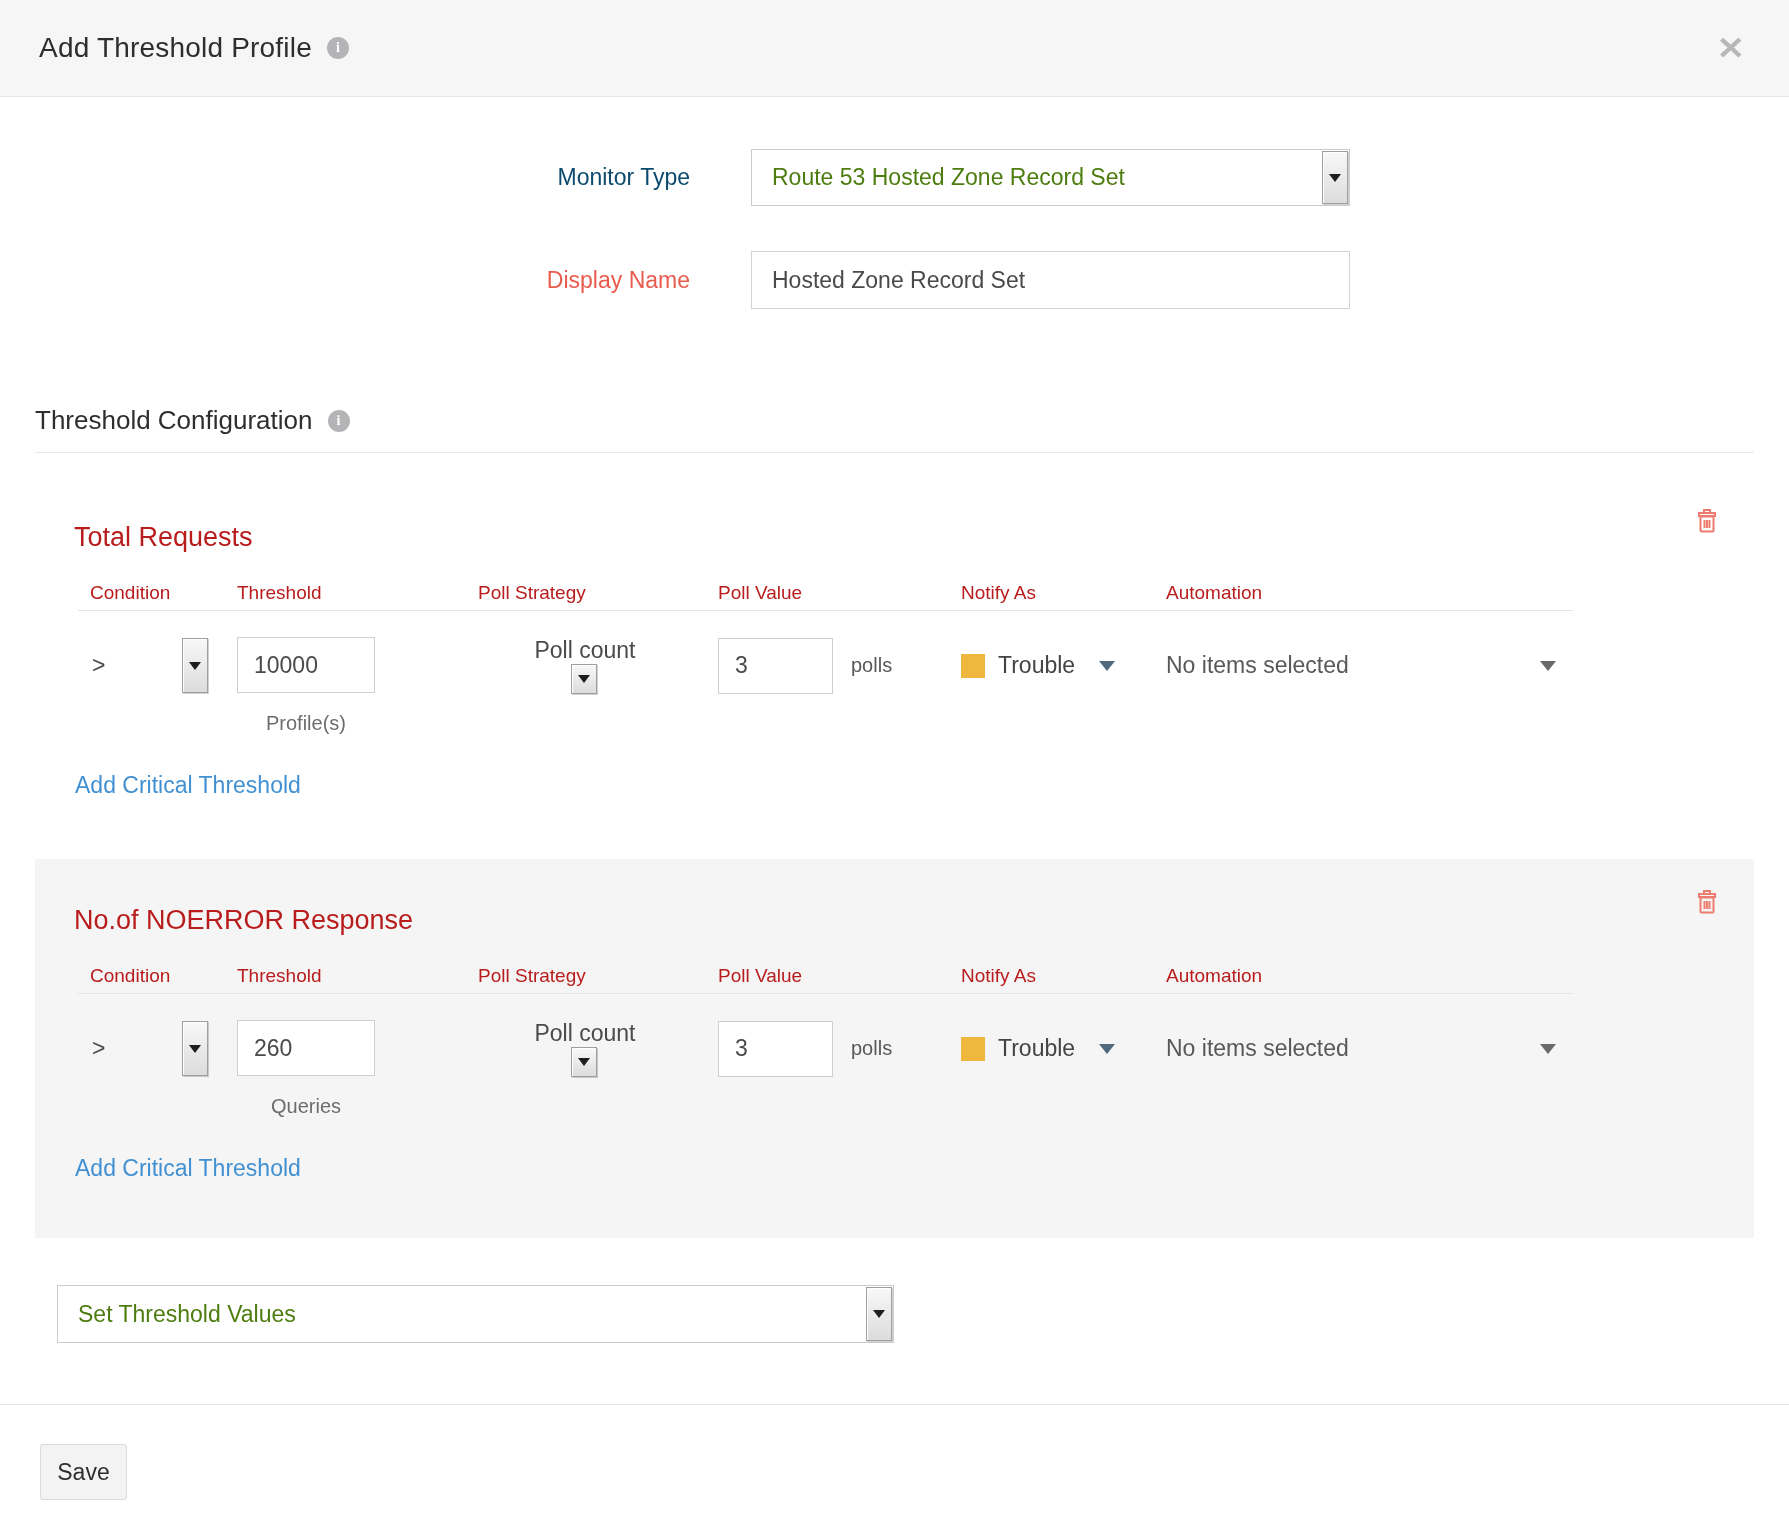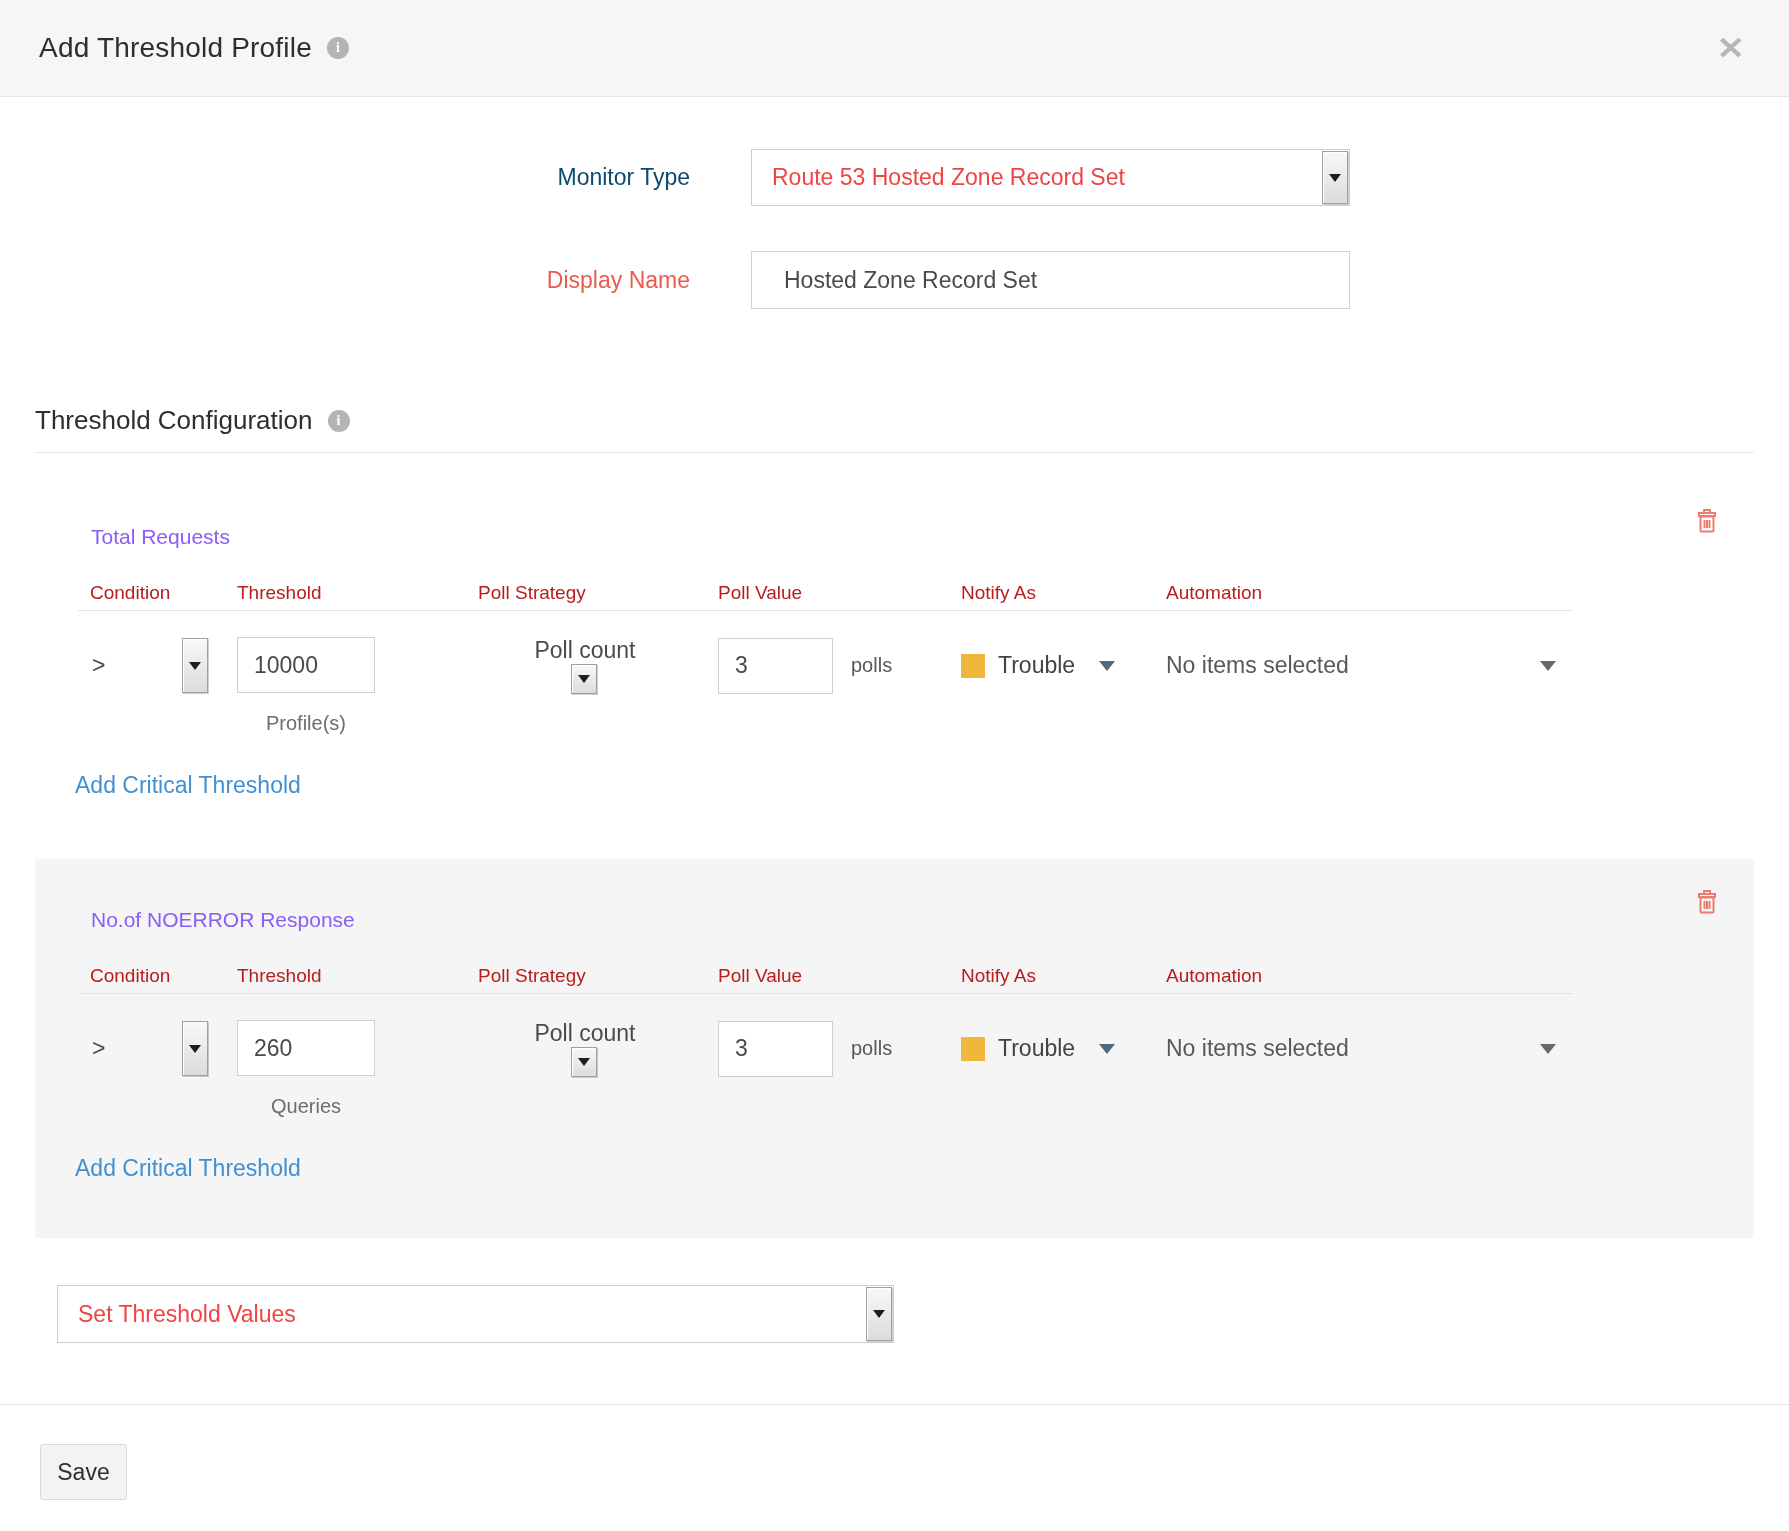--- a/index.html
+++ b/index.html
@@ -20,42 +20,42 @@
   .form-row { display:flex; align-items:center; }
   .form-row.first { margin-top:52px; }
   .form-row.second { margin-top:45px; }
   .form-label { width:690px; text-align:right; font-size:23px; color:#0c4a6e; }
   .form-label.required { color:#e95b4d; }
   .form-control { margin-left:61px; }
 
   
   .sel-box { width:599px; height:57px; background:#fff; border:1px solid #cccccf;
              display:flex; align-items:center; }
-  .sel-box .sel-text { padding-left:20px; font-size:23px; color:#ef4444; flex:1;
+  .sel-box .sel-text { padding-left:20px; font-size:23px; color:#4d7c0f; flex:1;
                        white-space:nowrap; overflow:hidden; }
   .dd-btn { width:26px; align-self:stretch; margin:1px 1px 1px 0;
             border:1px solid #9f9f9f; background:linear-gradient(#f8f8f8,#dcdcdc);
             box-shadow:inset 1px 1px 0 #ffffff, 1px 1px 0 rgba(0,0,0,.18);
             display:flex; align-items:center; justify-content:center; cursor:pointer; }
   .dd-btn::after { content:""; width:0; height:0; border-left:6px solid transparent;
                    border-right:6px solid transparent; border-top:8px solid #1d1d1d; }
 
   .text-input { width:599px; height:58px; border:1px solid #d2d2d4; background:#fff;
-                font-size:23px; color:#4a4a4c; padding:0 32px;
+                font-size:23px; color:#4a4a4c; padding:0 20px;
                 font-family:"Liberation Sans", sans-serif; outline:none; }
 
   
   .section-heading { margin:96px 35px 0; display:flex; align-items:center; }
   .section-heading .txt { font-size:26px; color:#2e2e30; }
   .rule { height:1px; background:#e7e7e9; margin:16px 35px 0; }
 
   
   .attr-block { margin:0 35px; position:relative; padding:70px 0 33px; }
   .attr-block.shaded { margin-top:28px; background:#f5f5f6; padding:47px 0 57px; }
-  .attr-title { margin-left:56px; font-size:21px; color:#8b5cf6; line-height:28px; }
+  .attr-title { margin-left:39px; font-size:27px; color:#b91c1c; line-height:28px; }
 
   .cols { display:grid; grid-template-columns:147px 241px 240px 243px 205px 390px;
           padding-left:55px; align-items:center; }
   .col-head { margin-top:30px; line-height:24px; }
   .col-head span { font-size:19px; color:#b91c1c; }
   .head-rule { height:1px; background:#e4e4e6; margin:5px 0 0 43px; width:1495px; }
 
   .controls { margin-top:26px; align-items:flex-start; }
   .ctrl { height:57px; display:flex; align-items:center; }
 

